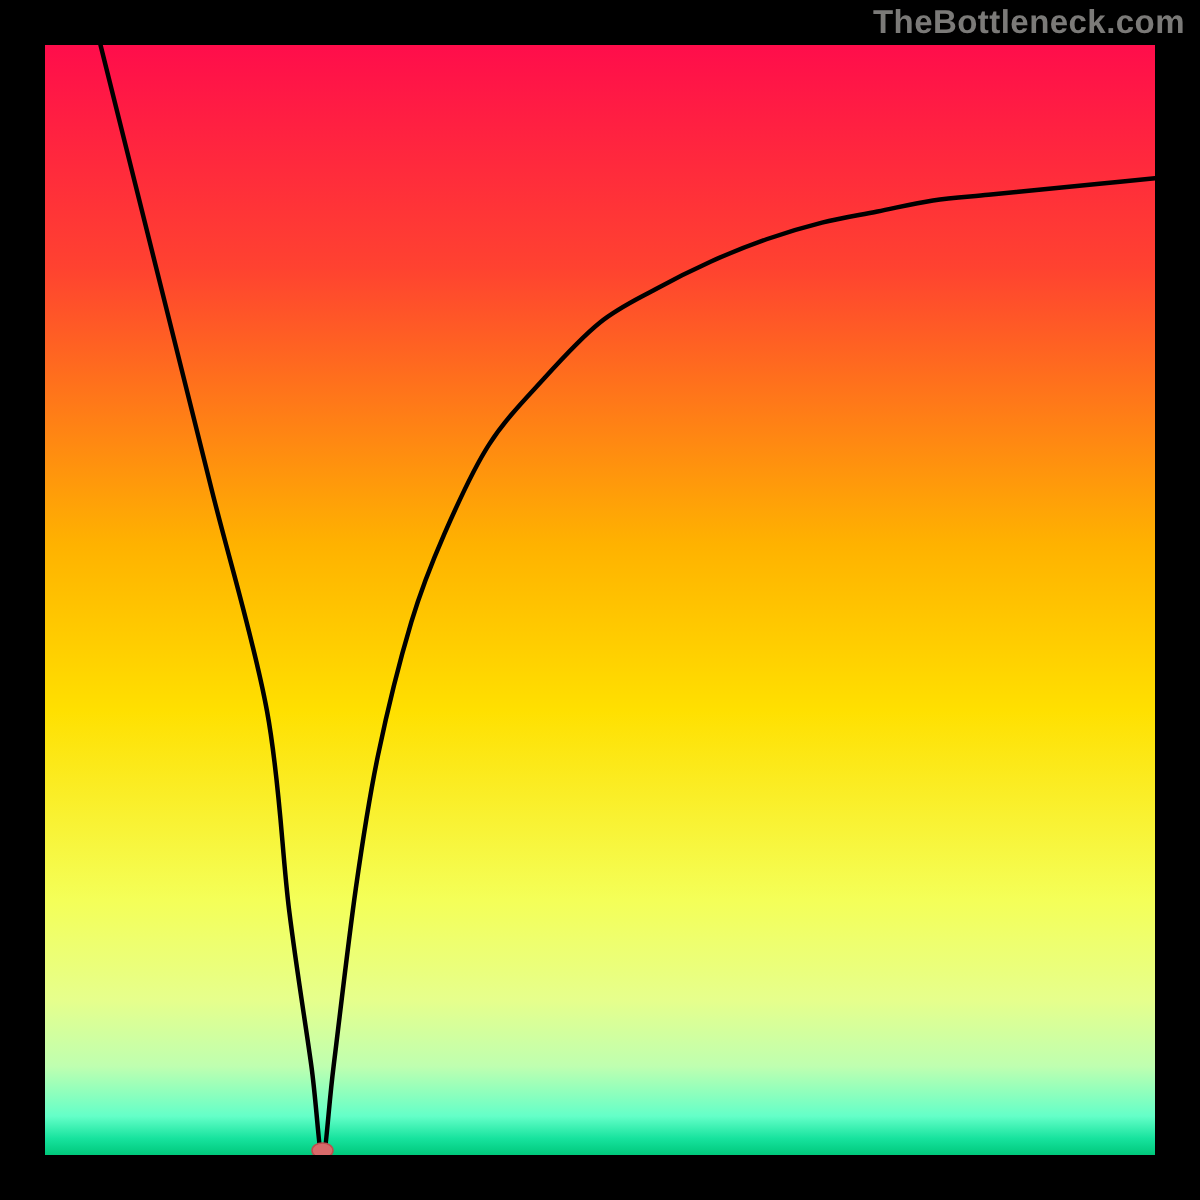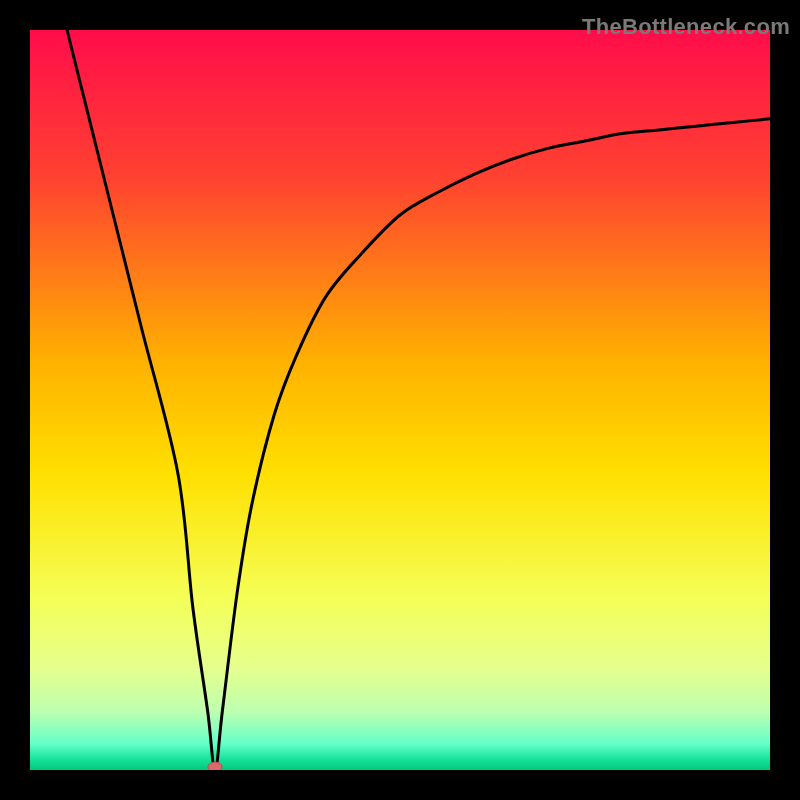--- a/index.html
+++ b/index.html
@@ -19,21 +19,20 @@
   .watermark {
     position: absolute;
     top: 2px;
     right: 10px;
     font-family: Arial, Helvetica, sans-serif;
     font-size: 22px;
     font-weight: 600;
     color: #7b7a78;
     letter-spacing: 0.3px;
     z-index: 10;
-    margin-top: 12px;
   }
   svg.plot {
     position: absolute;
     left: 30px;
     top: 30px;
     width: 740px;
     height: 740px;
   }
 </style>
 </head>

